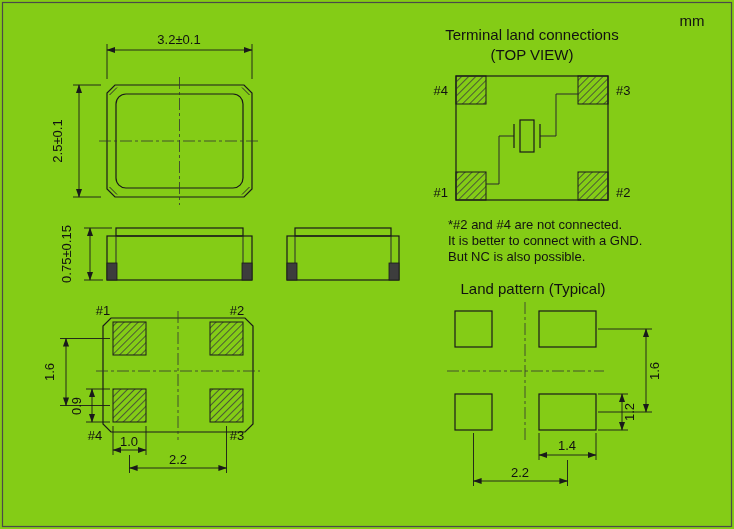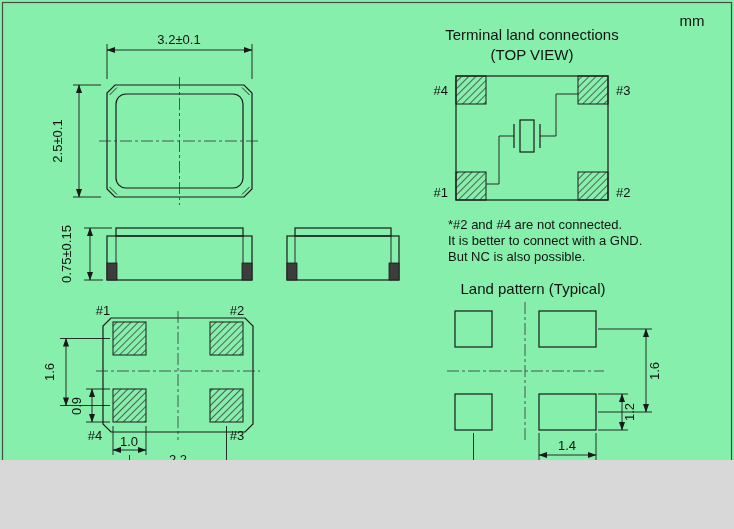--- a/index.html
+++ b/index.html
@@ -1,19 +1,19 @@
 <!DOCTYPE html>
 <html><head>
 <meta charset="utf-8">
 <style>
   html, body { margin: 0; padding: 0; background: #d8d8d8; }
   .page {
     width: 734px;
-    height: 460px;
-    background: #86efac;
+    height: 529px;
+    background: #84cc16;
     position: relative;
     font-family: "Liberation Sans", sans-serif;
     overflow: hidden;
   }
   svg text {
     font-family: "Liberation Sans", sans-serif;
     fill: #111;
   }
   .t13 { font-size: 13px; }
   .t15 { font-size: 15px; }

